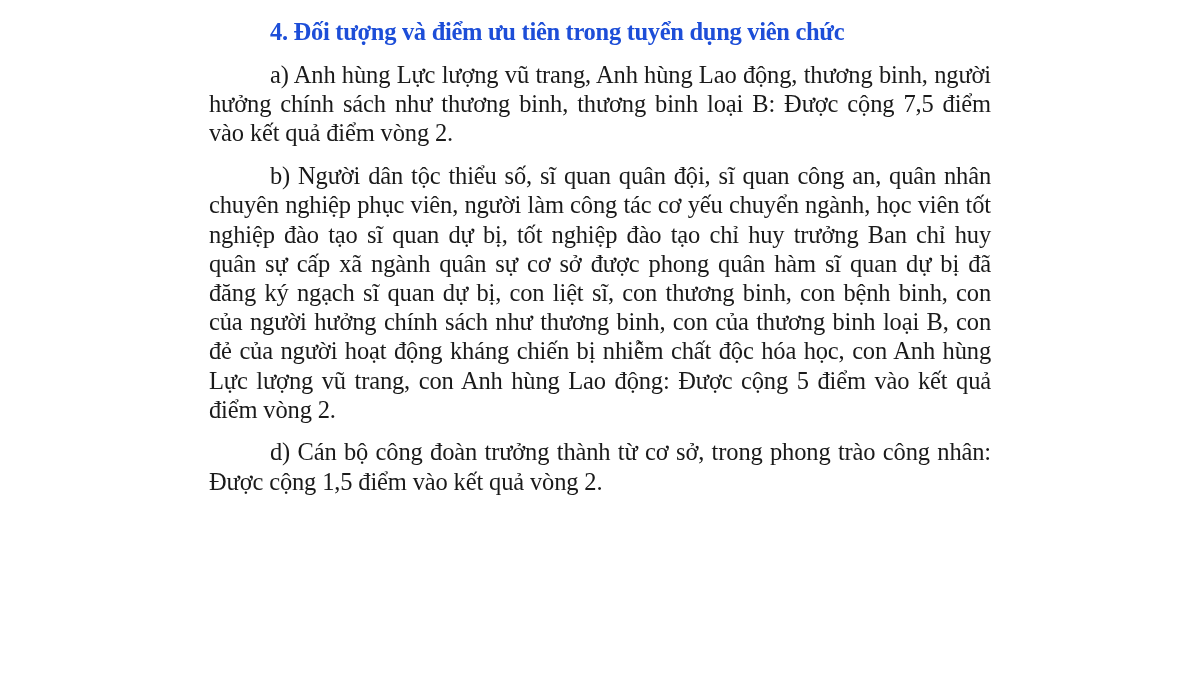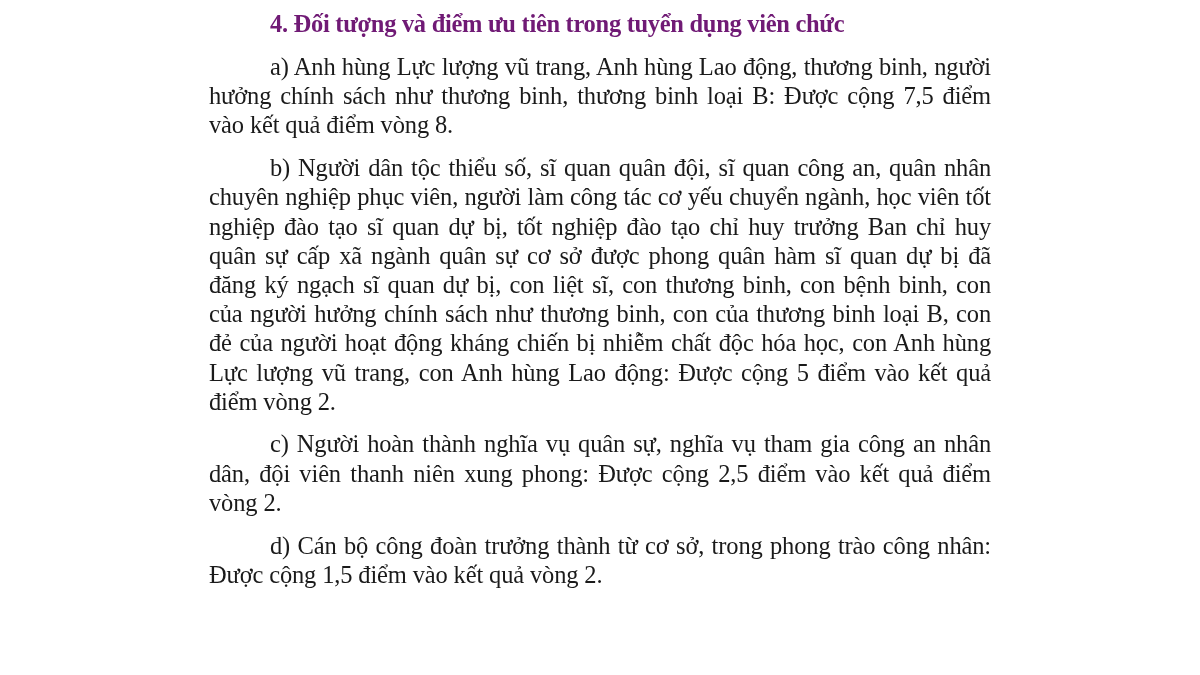--- a/index.html
+++ b/index.html
@@ -18,41 +18,40 @@
       left: 209px;
       top: 4px;
       width: 782px;
       font-family: "Liberation Serif", "DejaVu Serif", serif;
       color: #1a1a1a;
       font-size: 24.5px;
       line-height: 29.2px;
       letter-spacing: -0.15px;
     }
     .heading {
-      margin: 4px 0 12px 0;
+      margin: 12px 0 12px 0;
       padding-left: 61px;
       font-weight: bold;
       font-size: 24.5px;
       line-height: 32px;
       letter-spacing: -0.3px;
-      color: #701a75;
+      color: #1d4ed8;
     }
     .para {
       margin: 0 0 13.5px 0;
       text-indent: 61px;
       text-align: justify;
       text-align-last: left;
     }
     .para:last-child {
       margin-bottom: 0;
     }
   </style>
 </head>
 <body>
 
 <div class="page">
   <h4 class="heading">4. Đối tượng và điểm ưu tiên trong tuyển dụng viên chức</h4>
-  <p class="para">a) Anh hùng Lực lượng vũ trang, Anh hùng Lao động, thương binh, người hưởng chính sách như thương binh, thương binh loại B: Được cộng 7,5 điểm vào kết quả điểm vòng 8.</p>
+  <p class="para">a) Anh hùng Lực lượng vũ trang, Anh hùng Lao động, thương binh, người hưởng chính sách như thương binh, thương binh loại B: Được cộng 7,5 điểm vào kết quả điểm vòng 2.</p>
   <p class="para">b) Người dân tộc thiểu số, sĩ quan quân đội, sĩ quan công an, quân nhân chuyên nghiệp phục viên, người làm công tác cơ yếu chuyển ngành, học viên tốt nghiệp đào tạo sĩ quan dự bị, tốt nghiệp đào tạo chỉ huy trưởng Ban chỉ huy quân sự cấp xã ngành quân sự cơ sở được phong quân hàm sĩ quan dự bị đã đăng ký ngạch sĩ quan dự bị, con liệt sĩ, con thương binh, con bệnh binh, con của người hưởng chính sách như thương binh, con của thương binh loại B, con đẻ của người hoạt động kháng chiến bị nhiễm chất độc hóa học, con Anh hùng Lực lượng vũ trang, con Anh hùng Lao động: Được cộng 5 điểm vào kết quả điểm vòng 2.</p>
-  <p class="para">c) Người hoàn thành nghĩa vụ quân sự, nghĩa vụ tham gia công an nhân dân, đội viên thanh niên xung phong: Được cộng 2,5 điểm vào kết quả điểm vòng 2.</p>
   <p class="para">d) Cán bộ công đoàn trưởng thành từ cơ sở, trong phong trào công nhân: Được cộng 1,5 điểm vào kết quả vòng 2.</p>
 
 </div>
 
 </body></html>

